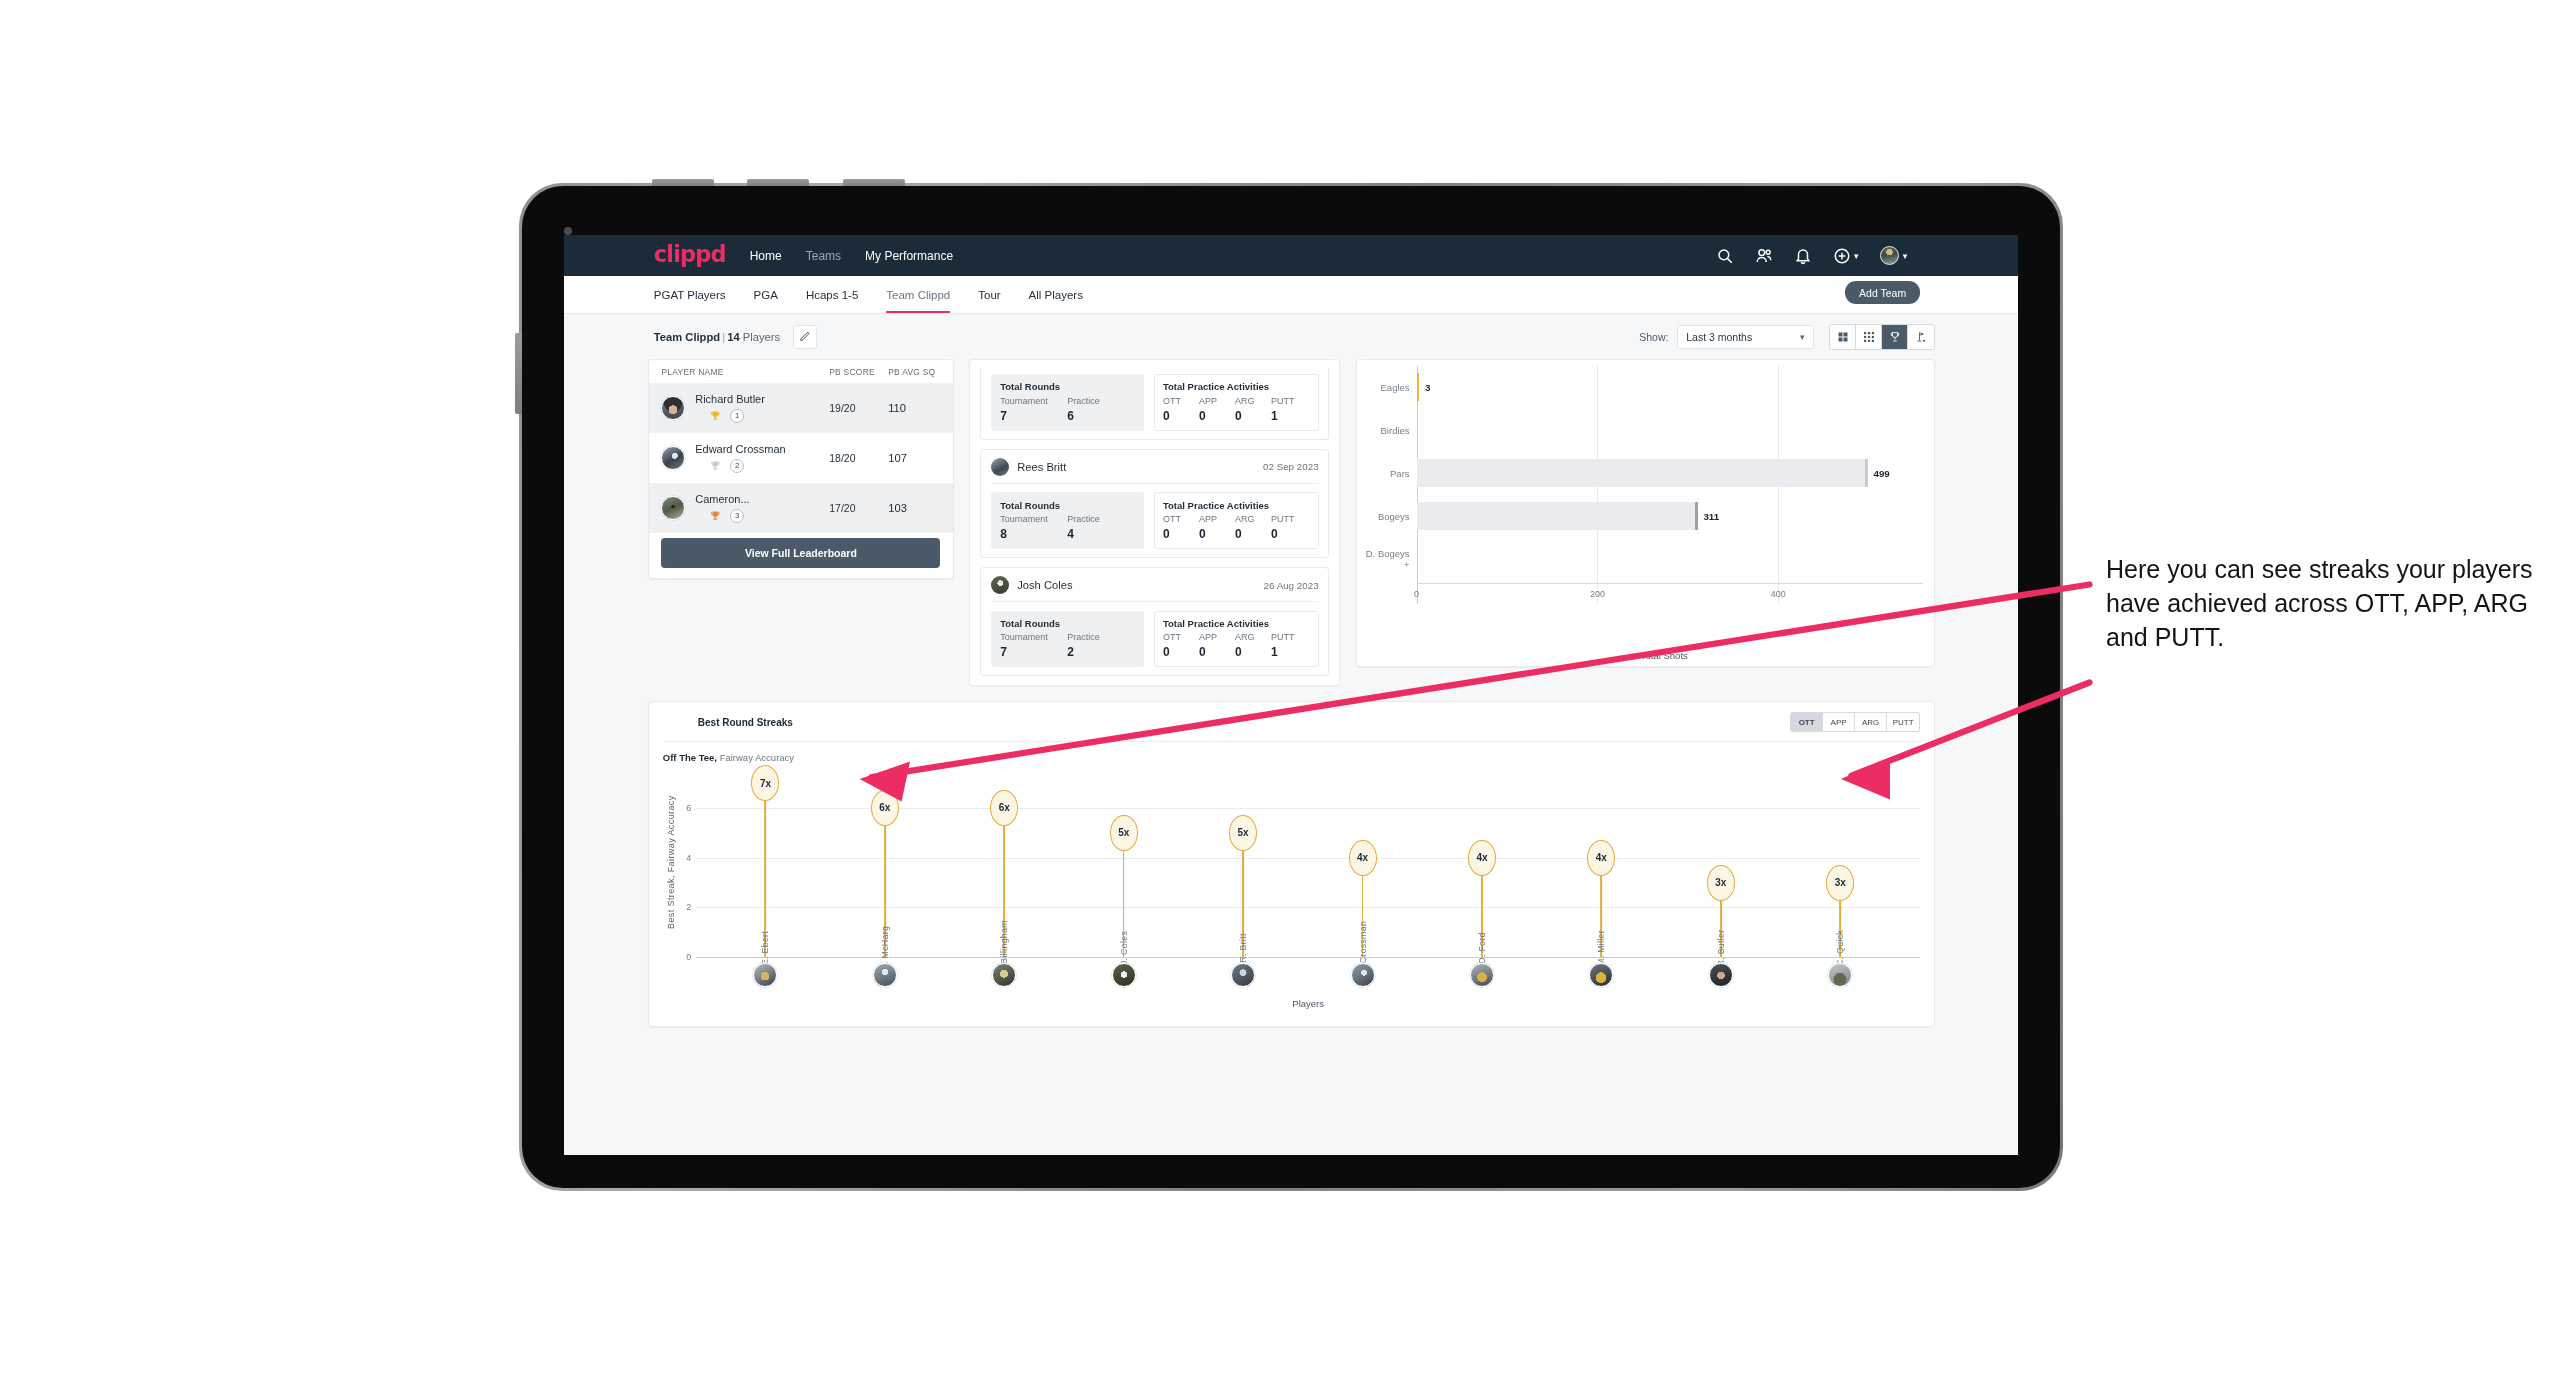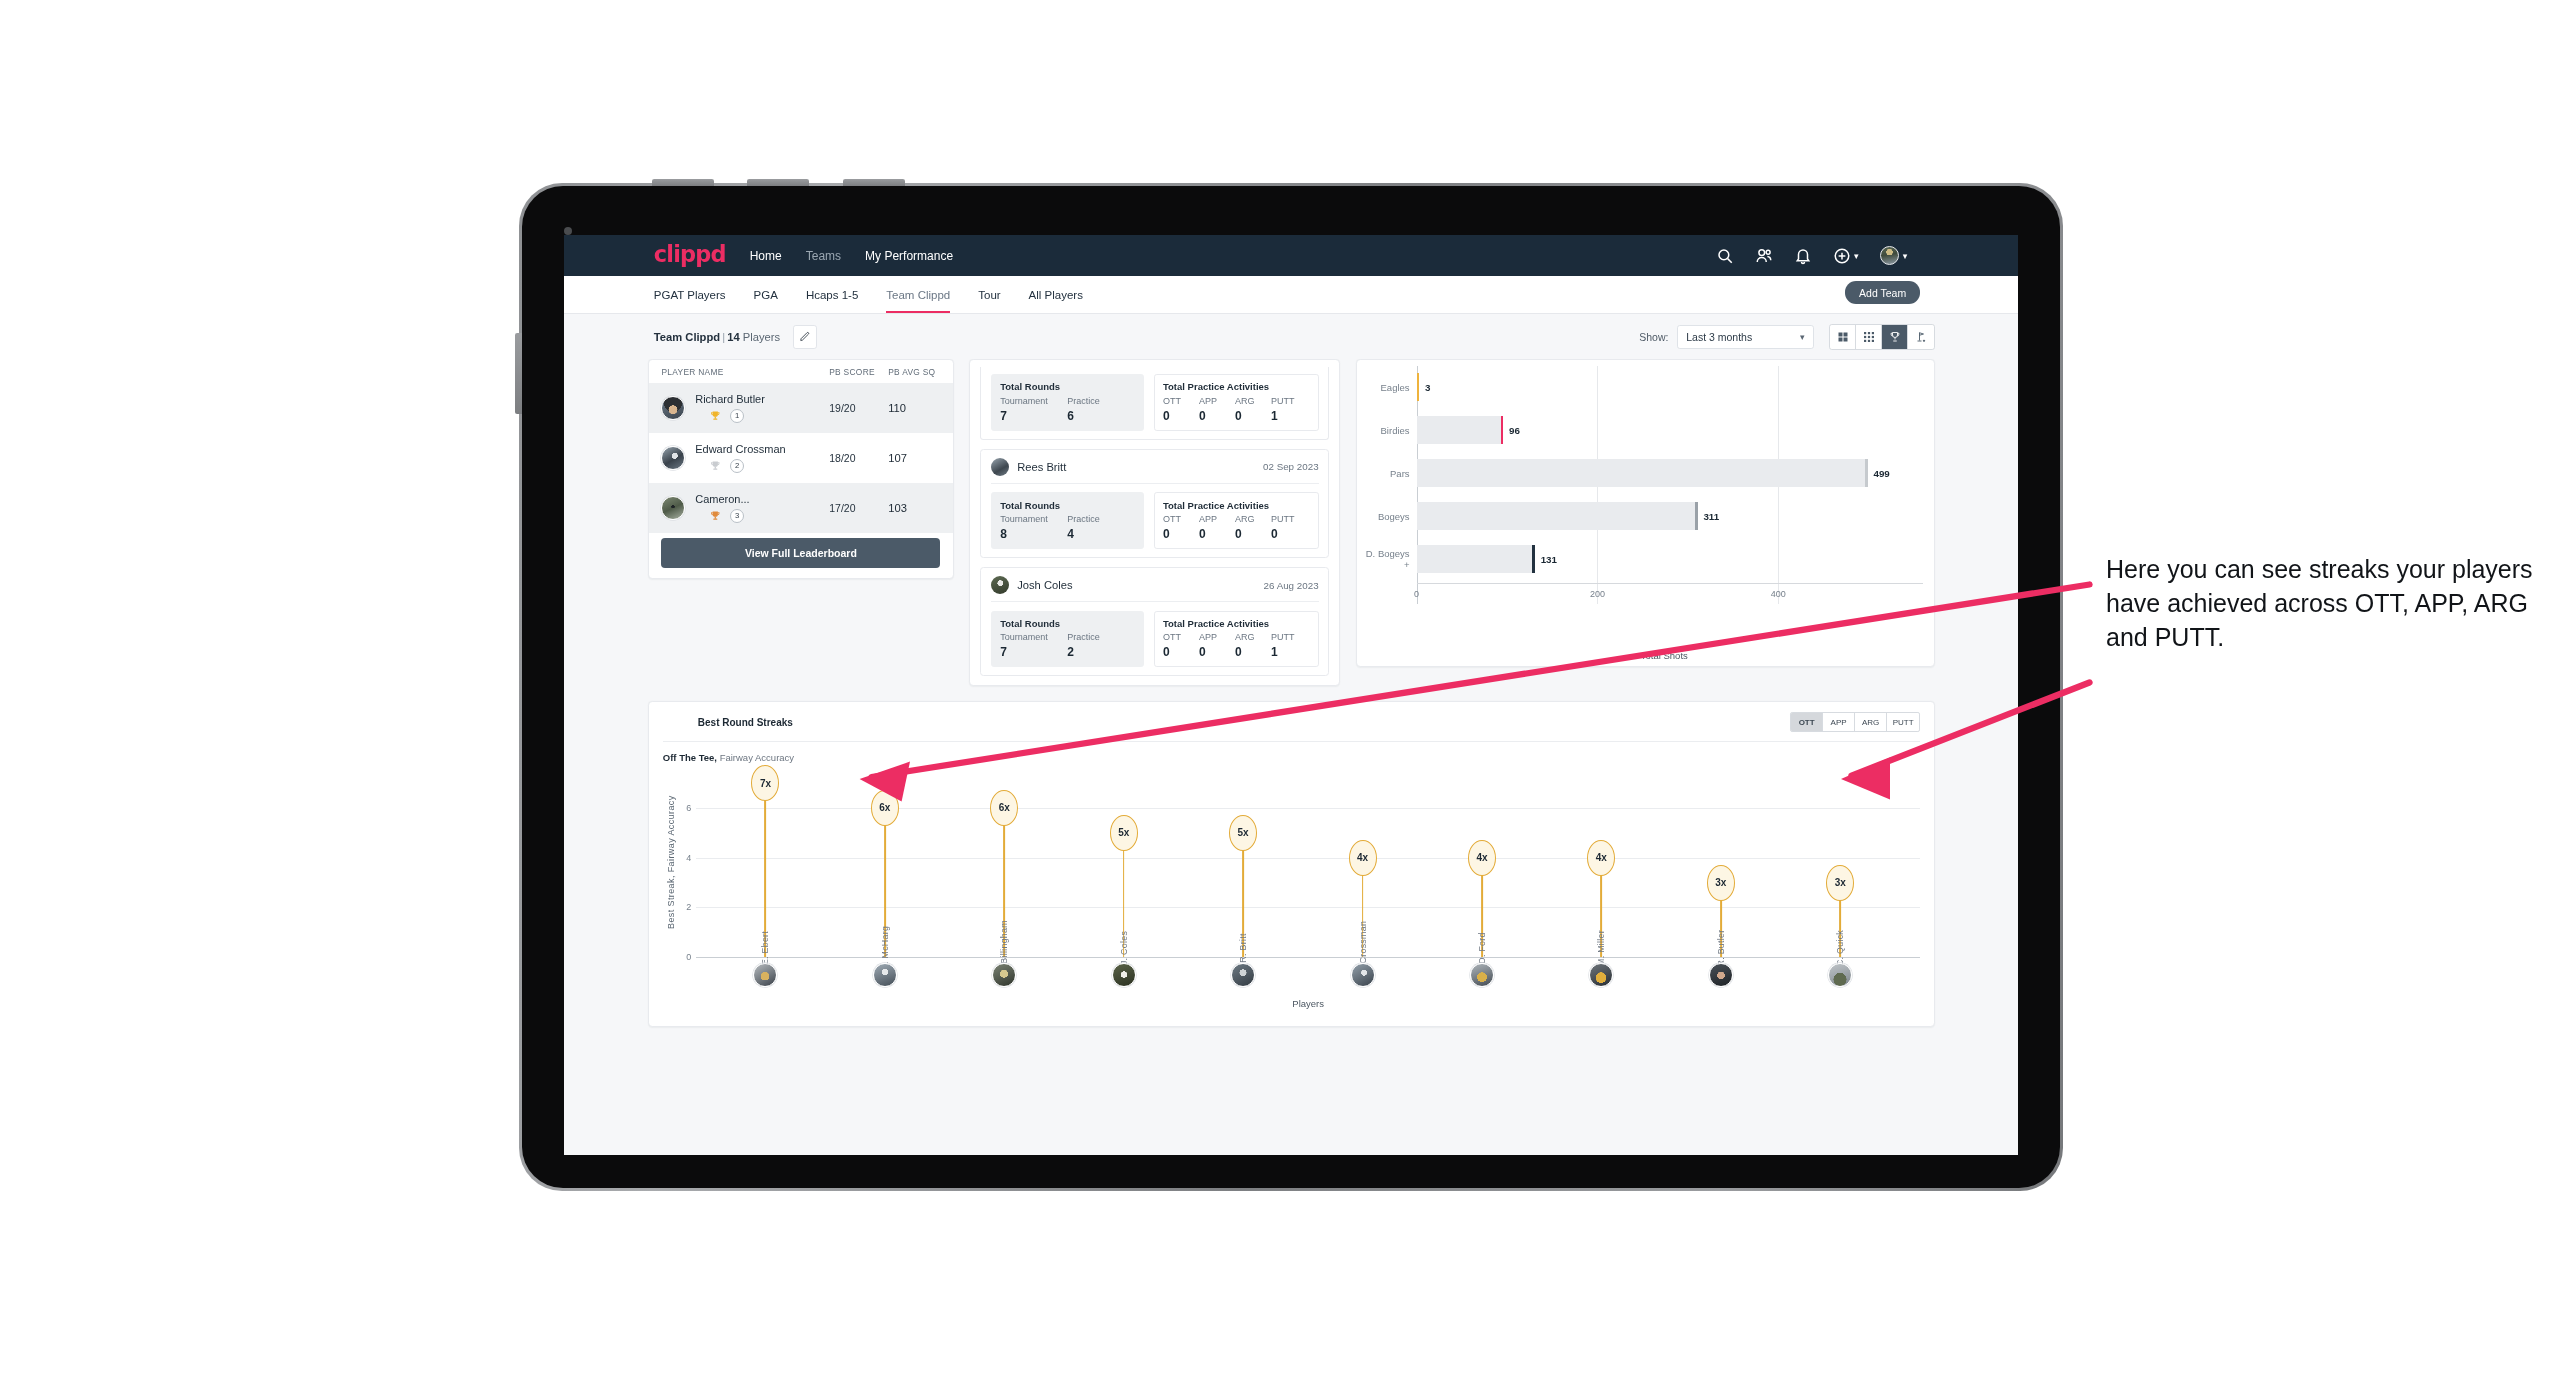--- a/index.html
+++ b/index.html
@@ -684,49 +684,39 @@
                 </div>
                 <div class="sc-row">
                   <div class="sc-label">Eagles</div>
                   <div class="sc-track">
                     <div class="sc-cap" style="left: 0px; background: rgb(239, 179, 60);"></div>
                     <div class="sc-val" style="left: calc(0.535714% + 5.6px);">3</div>
                   </div>
                 </div>
                 <div class="sc-row">
                   <div class="sc-label">Birdies</div>
-                  <div class="sc-track">
-                    <div class="sc-bar" style="width: 17.1429%;"></div>
-                    <div class="sc-cap" style="left: calc(17.1429% - 2.8px); background: rgb(236, 45, 99);"></div>
-                    <div class="sc-val" style="left: calc(17.1429% + 5.6px);">96</div>
-                  </div>
                 </div>
                 <div class="sc-row">
                   <div class="sc-label">Pars</div>
                   <div class="sc-track">
                     <div class="sc-bar" style="width: 89.1071%;"></div>
                     <div class="sc-cap" style="left: calc(89.1071% - 2.8px); background: rgb(198, 202, 206);"></div>
                     <div class="sc-val" style="left: calc(89.1071% + 5.6px);">499</div>
                   </div>
                 </div>
                 <div class="sc-row">
                   <div class="sc-label">Bogeys</div>
                   <div class="sc-track">
                     <div class="sc-bar" style="width: 55.5357%;"></div>
                     <div class="sc-cap" style="left: calc(55.5357% - 2.8px); background: rgb(154, 161, 168);"></div>
                     <div class="sc-val" style="left: calc(55.5357% + 5.6px);">311</div>
                   </div>
                 </div>
                 <div class="sc-row">
                   <div class="sc-label">D. Bogeys +</div>
-                  <div class="sc-track">
-                    <div class="sc-bar" style="width: 23.3929%;"></div>
-                    <div class="sc-cap" style="left: calc(23.3929% - 2.8px); background: rgb(35, 50, 64);"></div>
-                    <div class="sc-val" style="left: calc(23.3929% + 5.6px);">131</div>
-                  </div>
                 </div>
                 <div class="sc-axis-base" style="top: 217px;"></div>
                 <div style="position: absolute; left: 53px; right: 0px; top: 223px; height: 15.4px;">
                   <div class="sc-tick" style="left: 0%;">0</div>
                   <div class="sc-tick" style="left: 35.7143%;">200</div>
                   <div class="sc-tick" style="left: 71.4286%;">400</div>
                 </div>
               </div>
             <div id="sc-xlabel">Total Shots</div>
           </div>

